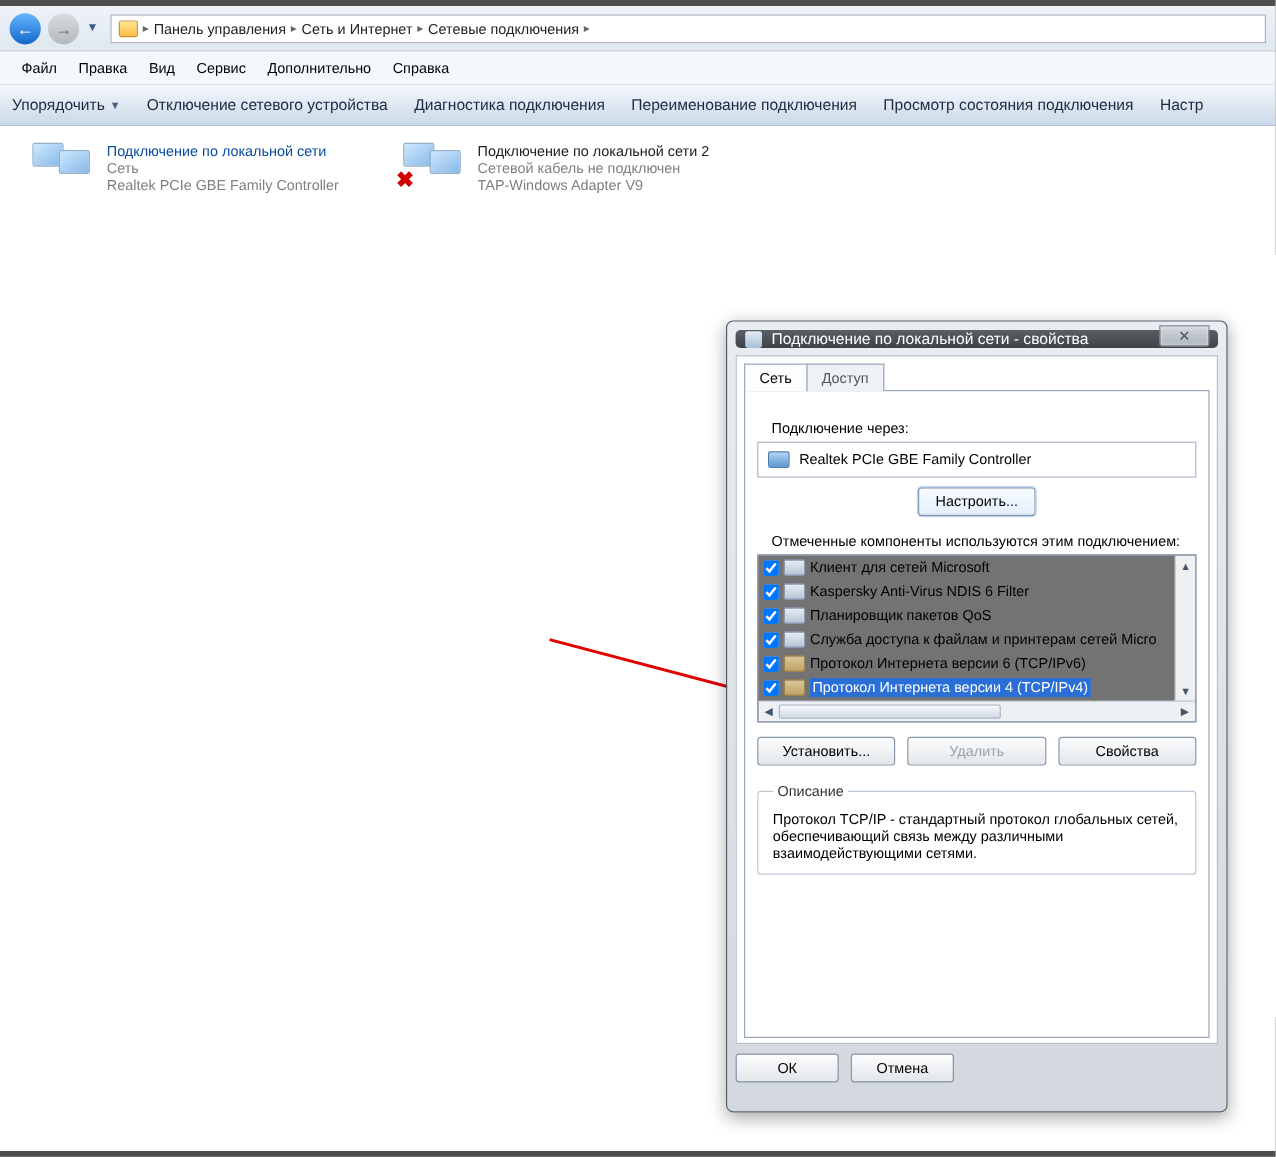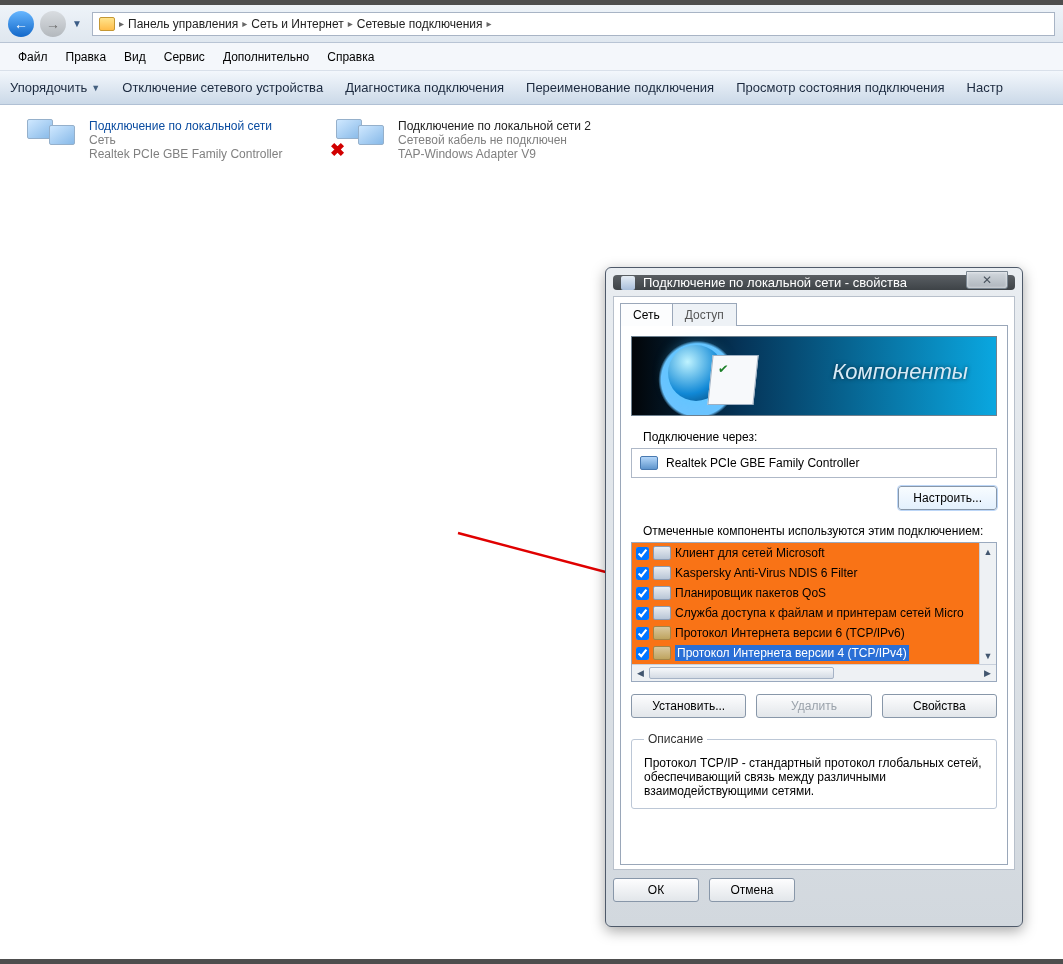--- a/index.html
+++ b/index.html
@@ -90,24 +90,24 @@
     text-shadow:0 0 4px rgba(0,0,0,.6); }
 
   .sec-label { font-size:12px; margin:14px 12px 4px; }
   .adapter-box { border:1px solid #aeb8c7; height:30px; display:flex;
     align-items:center; padding:0 8px; gap:8px; font-size:12px; }
   .adapter-box .aico { width:18px; height:14px; background:linear-gradient(#b3d6f9,#5f95cc);
     border:1px solid #4879b0; border-radius:2px; }
   .btn { font-size:12px; height:24px; padding:0 14px;
     background:linear-gradient(#fdfdfe,#e2e6ea); border:1px solid #8897a9;
     cursor:pointer; border-radius:3px; }
-  .btn-row { display:flex; justify-content:flex-end; margin:8px 0 4px; gap:8px; }
+  .btn-row { display:flex; justify-content:center; margin:8px 0 4px; gap:8px; }
 
   .list-wrap { border:1px solid #9aa9be; height:140px; position:relative;
-    overflow:hidden; font-size:12px; background:#f97316; }
+    overflow:hidden; font-size:12px; background:#737373; }
   .list-inner{ position:absolute; left:0; top:0; right:17px; }
   .li { height:20px; display:flex; align-items:center; padding:0 4px; gap:4px; }
   .li input[type=checkbox]{ width:13px; height:13px; }
   .li .lico{ width:18px; height:14px; background:linear-gradient(#e9edf2,#b8c5d6);
     border:1px solid #8a9bb3; border-radius:2px; }
   .li .lico.g{ background:linear-gradient(#d9c89f,#bfa45f); border-color:#a1854a; }
   .li.sel span.lbl{ background:#2a6fd6; color:#fff; padding:1px 2px; }
   .vscroll{ position:absolute; right:0; top:0; bottom:17px; width:17px;
     background:#eef1f4; border-left:1px solid #c8d0dc; }
   .vscroll .ar{ height:17px; display:flex; align-items:center; justify-content:center;
@@ -229,25 +229,20 @@
         <span>Подключение по локальной сети - свойства</span>
       </div>
 
       <div class="dlg-body">
         <div class="tabs">
           <div class="tab">Сеть</div>
           <div class="tab">Доступ</div>
         </div>
         <div class="tab-content">
 
-          <div class="banner">
-            <div class="globe"></div>
-            <div class="sheet"></div>
-            <span class="banner-title">Компоненты</span>
-          </div>
 
           <div class="sec-label">Подключение через:</div>
           <div class="adapter-box">
             <span class="aico"></span>
             <span>Realtek PCIe GBE Family Controller</span>
           </div>
           <div class="btn-row">
             <button class="btn highlight">Настроить...</button>
           </div>
 

